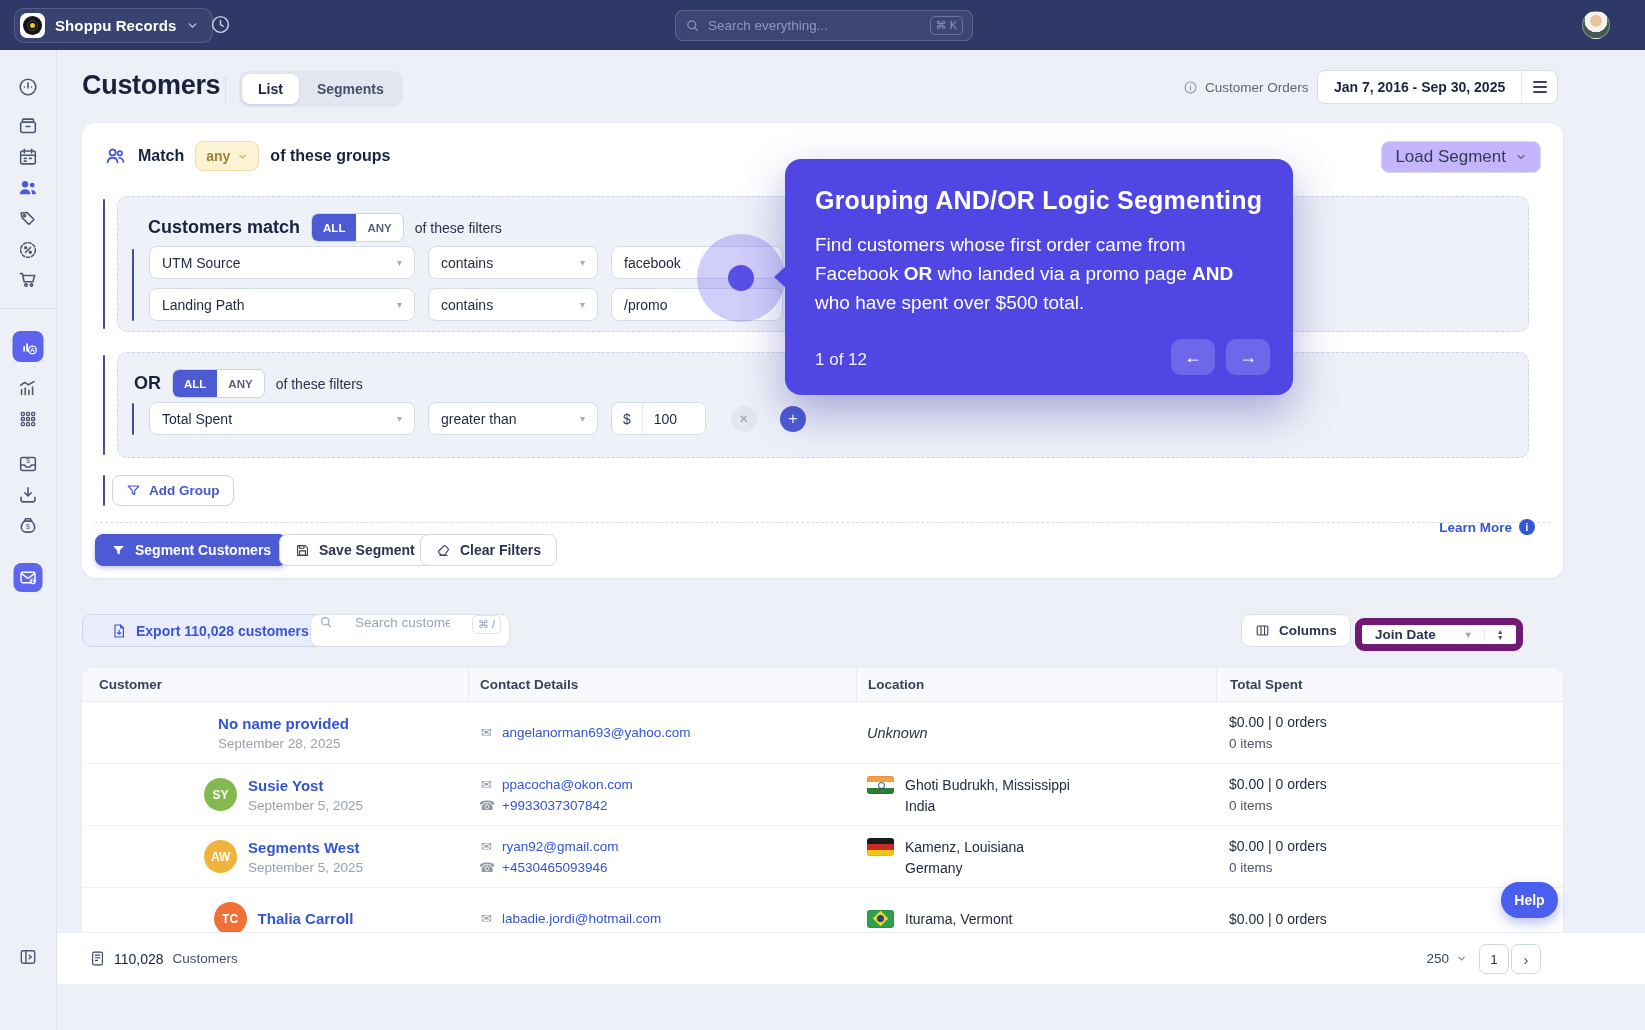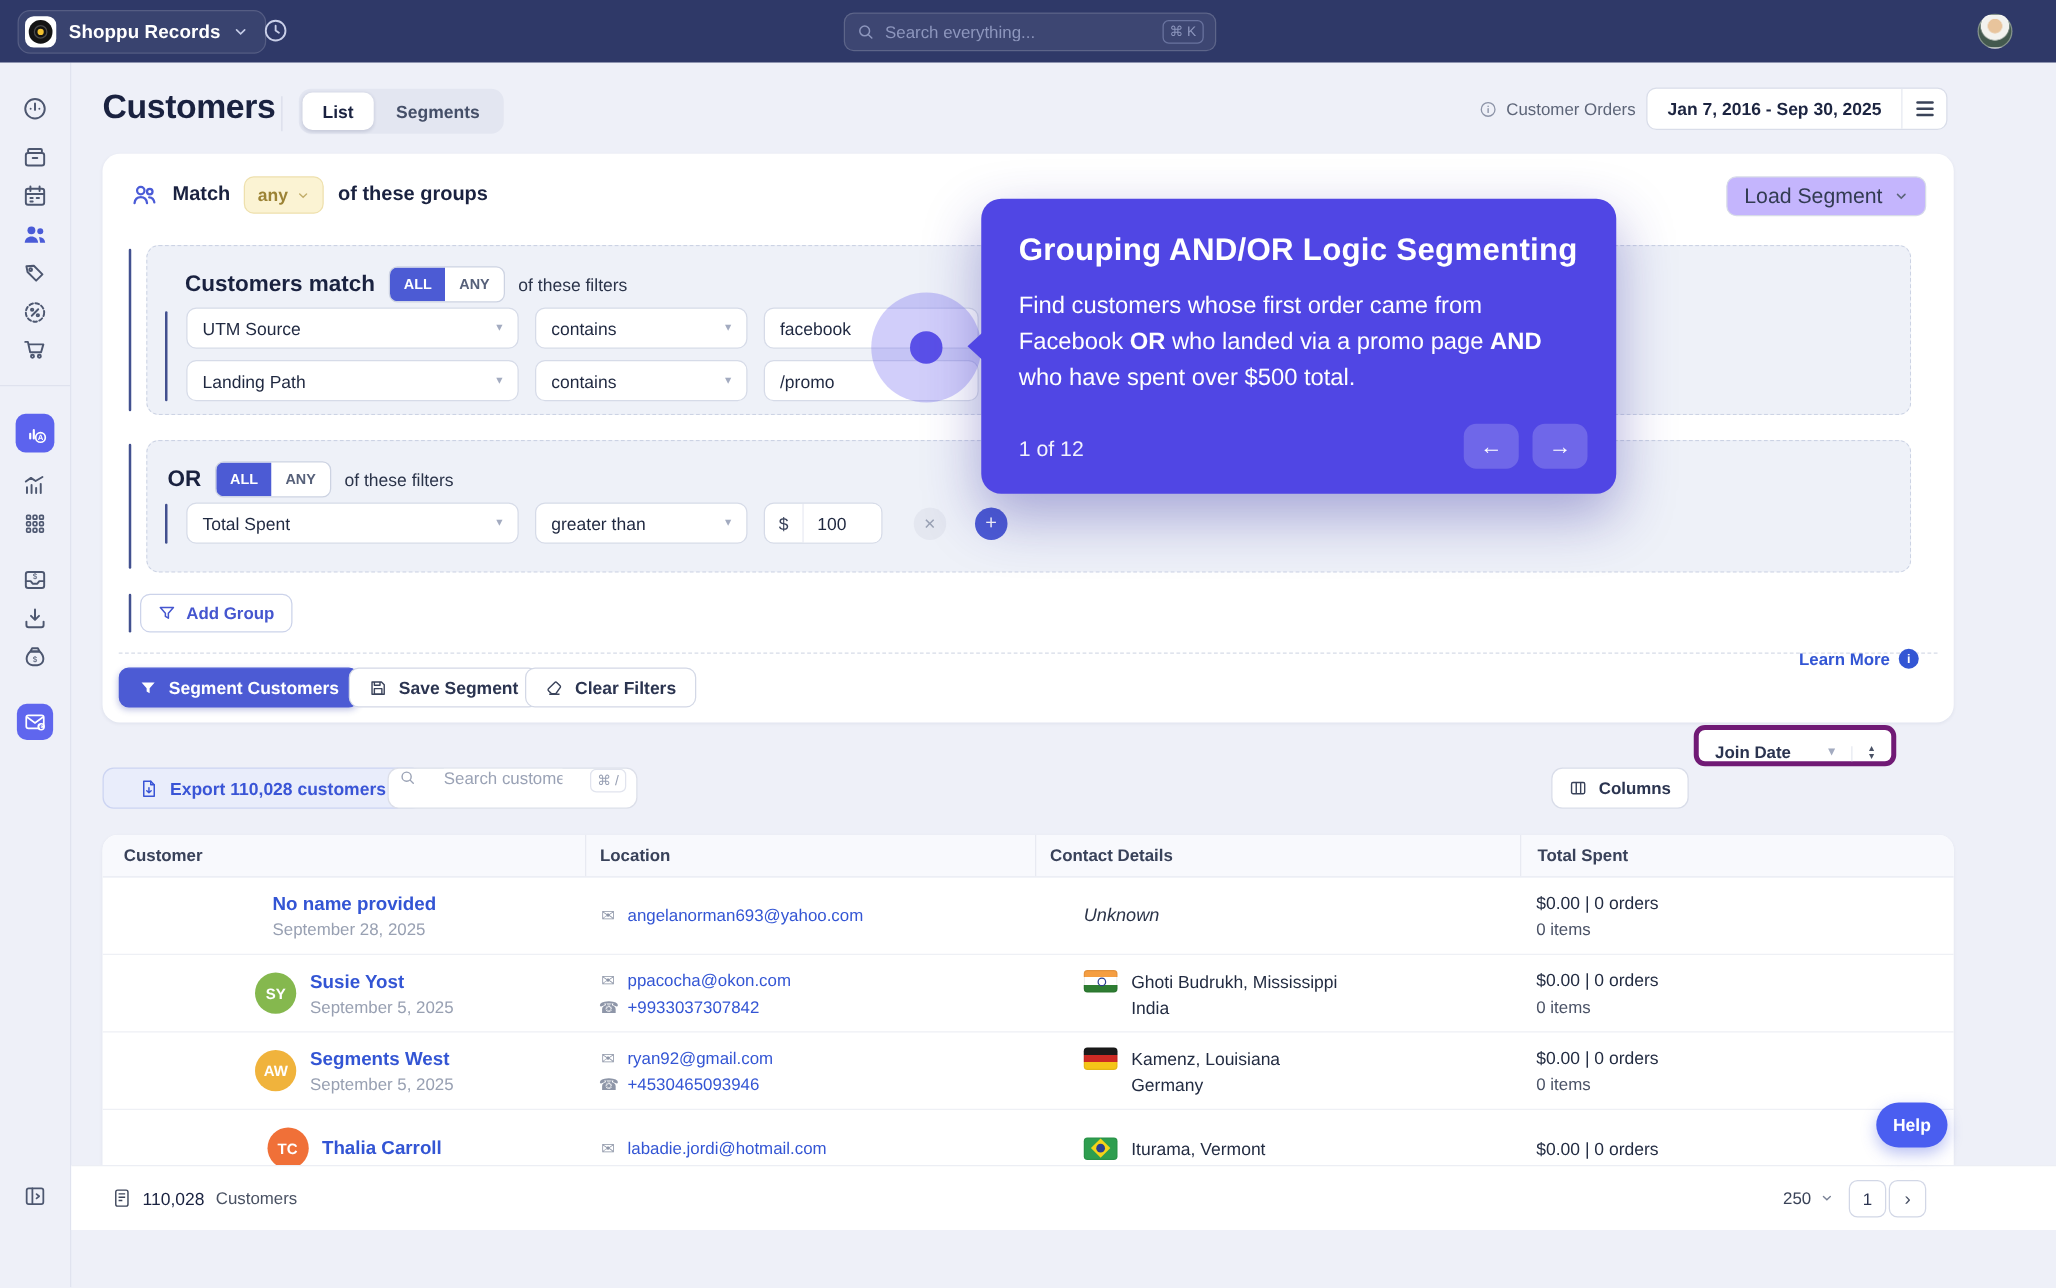--- a/index.html
+++ b/index.html
@@ -87,21 +87,21 @@
   
   .export-btn{position:absolute;left:82px;top:614px;height:33px;background:#e9edfb;border:1px solid #ccd4f2;border-radius:9px;
     display:flex;align-items:center;gap:9px;padding:0 28px;font-size:14px;font-weight:bold;color:#3a55d6;cursor:pointer}
   .csearch{position:absolute;left:310px;top:614px;width:200px;height:33px;background:#fff;border:1px solid #dcdfe9;border-radius:9px;
     display:flex;align-items:flex-start;gap:22px;padding:0 8px}
   .csearch input{flex:1;min-width:0;border:none;outline:none;font-size:13.5px;color:#39425a;font-family:inherit}
   .csearch input::placeholder{color:#9aa2b5}
   .kbd2{border:1px solid #e1e4ee;color:#98a0b4;border-radius:5px;font-size:11px;padding:2px 5px;white-space:nowrap}
   .cols-btn{position:absolute;left:1241px;top:614px;height:33px;border:1px solid #d9dde9;background:#fff;border-radius:9px;
     display:flex;align-items:center;gap:9px;padding:0 13px;font-size:13.5px;font-weight:600;color:#2b3450;cursor:pointer}
-  .sort-ctl{position:absolute;left:1355px;top:580px;height:33px;background:#fff;border:4px solid #701a75;border-radius:9px;display:flex;align-items:flex-end}
+  .sort-ctl{position:absolute;left:1355px;top:618px;height:33px;background:#fff;border:7px solid #701a75;border-radius:9px;display:flex;align-items:center}
   .sort-sel{display:flex;align-items:center;gap:30px;padding:0 13px;font-size:13.5px;font-weight:600;color:#2b3450;cursor:pointer}
   .sort-dir{width:32px;border-left:1px solid #e6e9f1;display:flex;flex-direction:column;align-items:center;justify-content:center;cursor:pointer;color:#4a5266}
   .sort-dir span{font-size:7px;line-height:6px}
 
   
   .tbl{position:absolute;left:82px;top:668px;width:1481px;height:264px;background:#fff;border-radius:12px 12px 0 0;overflow:hidden;box-shadow:0 1px 3px rgba(25,35,80,.05)}
   .thead{height:34px;background:#f8f9fd;border-bottom:1px solid #e8eaf2;display:flex}
   .th{display:flex;align-items:center;font-size:13.5px;font-weight:bold;color:#39425a}
   .c1{width:386px;padding-left:17px}
   .c2{width:388px;padding-left:11px;border-left:1px solid #e8eaf2}
@@ -488,22 +488,22 @@
     </div>
     <div class="sort-dir">
         <span>▲</span>
         <span>▼</span>
       </div>
   </div>
 
   <div class="tbl">
     <div class="thead">
       <div class="th c1">Customer</div>
+      <div class="th c2">Contact Details</div>
       <div class="th c3">Location</div>
-      <div class="th c2">Contact Details</div>
       <div class="th c4">Total Spent</div>
     </div>
 
     <div class="trow">
       <div class="cell cust-cell c1">
         <div>
           <div class="cname">No name provided</div>
           <div class="cdate">September 28, 2025</div>
         </div>
       </div>

